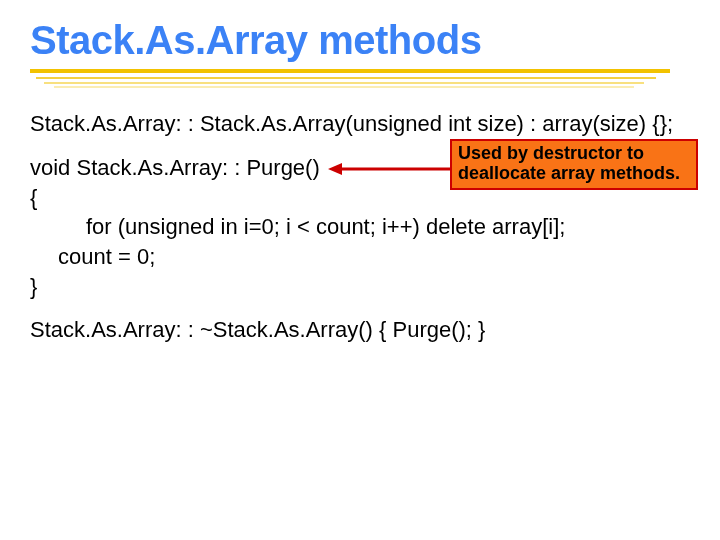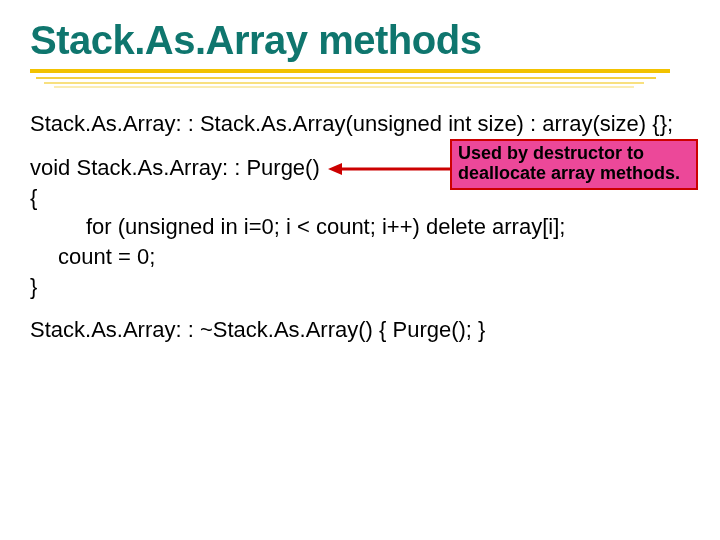--- a/index.html
+++ b/index.html
@@ -11,21 +11,21 @@
     font-family: Arial, Helvetica, sans-serif;
     position: relative;
     overflow: hidden;
   }
   .slide {
     padding: 18px 30px 0 30px;
   }
   .title {
     font-size: 40px;
     font-weight: 900;
-    color: #0f766e;
+    color: #3b82f6;
     letter-spacing: -0.5px;
     margin: 0 0 2px 0;
     font-family: Arial Black, Arial, sans-serif;
   }
   .underline-wrap {
     position: relative;
     height: 30px;
     margin-bottom: 14px;
   }
   .underline-main {
@@ -60,21 +60,21 @@
   .callout-box {
     position: absolute;
     left: 420px;
     top: -14px;
     width: 232px;
     border: 2px solid #cc0000;
     padding: 2px 6px 4px 6px;
     font-size: 18px;
     font-weight: bold;
     line-height: 1.15;
-    background: #ec4899;
+    background: #f97316;
   }
   .arrow-svg {
     position: absolute;
     left: 298px;
     top: 8px;
     width: 126px;
     height: 16px;
   }
   .indent1 { padding-left: 28px; }
   .indent2 { padding-left: 56px; }

